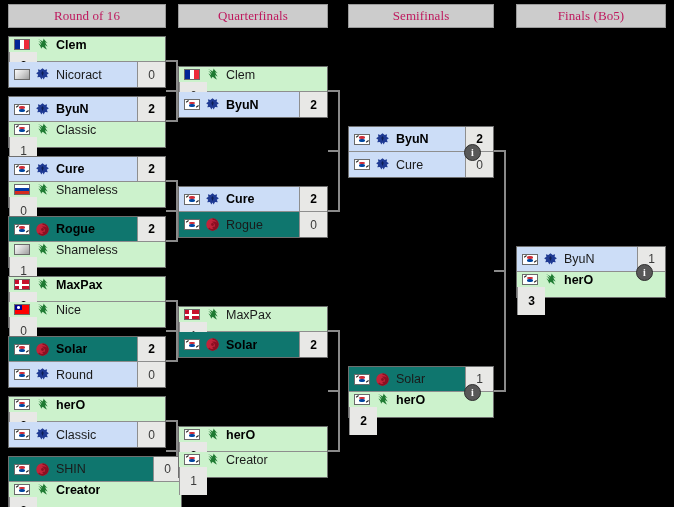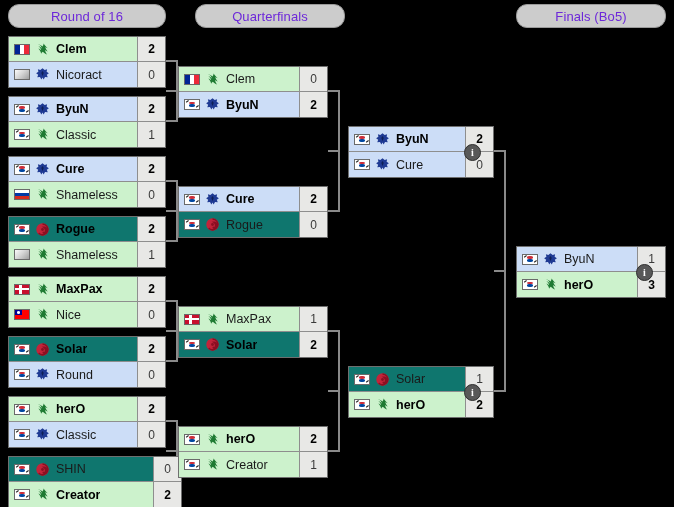--- a/index.html
+++ b/index.html
@@ -25,28 +25,29 @@
     width: 674px;
     height: 507px;
   }
 
   
   .round-header {
     position: absolute;
     height: 24px;
     background: #cccccc;
     border: 1px solid #9a9a9a;
-    border-radius: 11px;
+    border-radius: 0;
     box-sizing: border-box;
     display: flex;
     align-items: center;
     justify-content: center;
     font-size: 13px;
-    color: #6d28d9;
+    color: #be185d;
     letter-spacing: 0.1px;
+    font-family: Liberation Serif, serif;
   }
 
   
   .match {
     position: absolute;
     box-sizing: border-box;
     border: 1px solid #6f6f6f;
     background: #ffffff;
     z-index: 3;
   }
@@ -74,21 +75,21 @@
     border-left: 1px solid #8e8e8e;
     display: flex;
     align-items: center;
     justify-content: center;
     font-size: 12px;
     color: #3a3a3a;
     box-sizing: border-box;
   }
 
   
-  .race-z { background: #ccf2cc; }
+  .race-z { background: #ccf2cc; flex-direction: column; }
   .race-t { background: #ccddf7; }
   .race-p { background: #0f766e; }
 
   .winner .cell-main { font-weight: bold; color: #000; }
   .winner .cell-score { font-weight: bold; color: #000; }
 
   .pname {
     white-space: nowrap;
     overflow: hidden;
     text-overflow: ellipsis;
@@ -200,21 +201,22 @@
     <div class="conn h" style="left: 328px; top: 150px; width: 12px; height: 2px;"></div>
     <div class="conn h" style="left: 328px; top: 330px; width: 12px; height: 2px;"></div>
     <div class="conn h" style="left: 328px; top: 450px; width: 12px; height: 2px;"></div>
     <div class="conn v" style="left: 338px; top: 330px; width: 2px; height: 122px;"></div>
     <div class="conn h" style="left: 328px; top: 390px; width: 12px; height: 2px;"></div>
     <div class="conn h" style="left: 494px; top: 150px; width: 12px; height: 2px;"></div>
     <div class="conn h" style="left: 494px; top: 390px; width: 12px; height: 2px;"></div>
     <div class="conn v" style="left: 504px; top: 150px; width: 2px; height: 242px;"></div>
     <div class="conn h" style="left: 494px; top: 270px; width: 12px; height: 2px;"></div>
     <div class="round-header" style="left: 8px; top: 4px; width: 158px;">Round of 16</div>
-    <div class="round-header" style="left: 178px; top: 4px; width: 150px; margin-left: 17px;">Quarterfinals</div>
+    <div class="round-header" style="left: 178px; top: 4px; width: 150px;">Quarterfinals</div>
+    <div class="round-header" style="left: 348px; top: 4px; width: 146px;">Semifinals</div>
     <div class="round-header" style="left: 516px; top: 4px; width: 150px;">Finals (Bo5)</div>
     <div class="match" style="left: 8px; top: 36px; width: 158px;">
       <div class="row top race-z winner">
         <div class="cell-main">
           <span class="flag flag-fr">
             <i></i>
             <i></i>
             <i></i>
           </span>
           <svg class="race-icon" viewBox="0 0 16 16">

